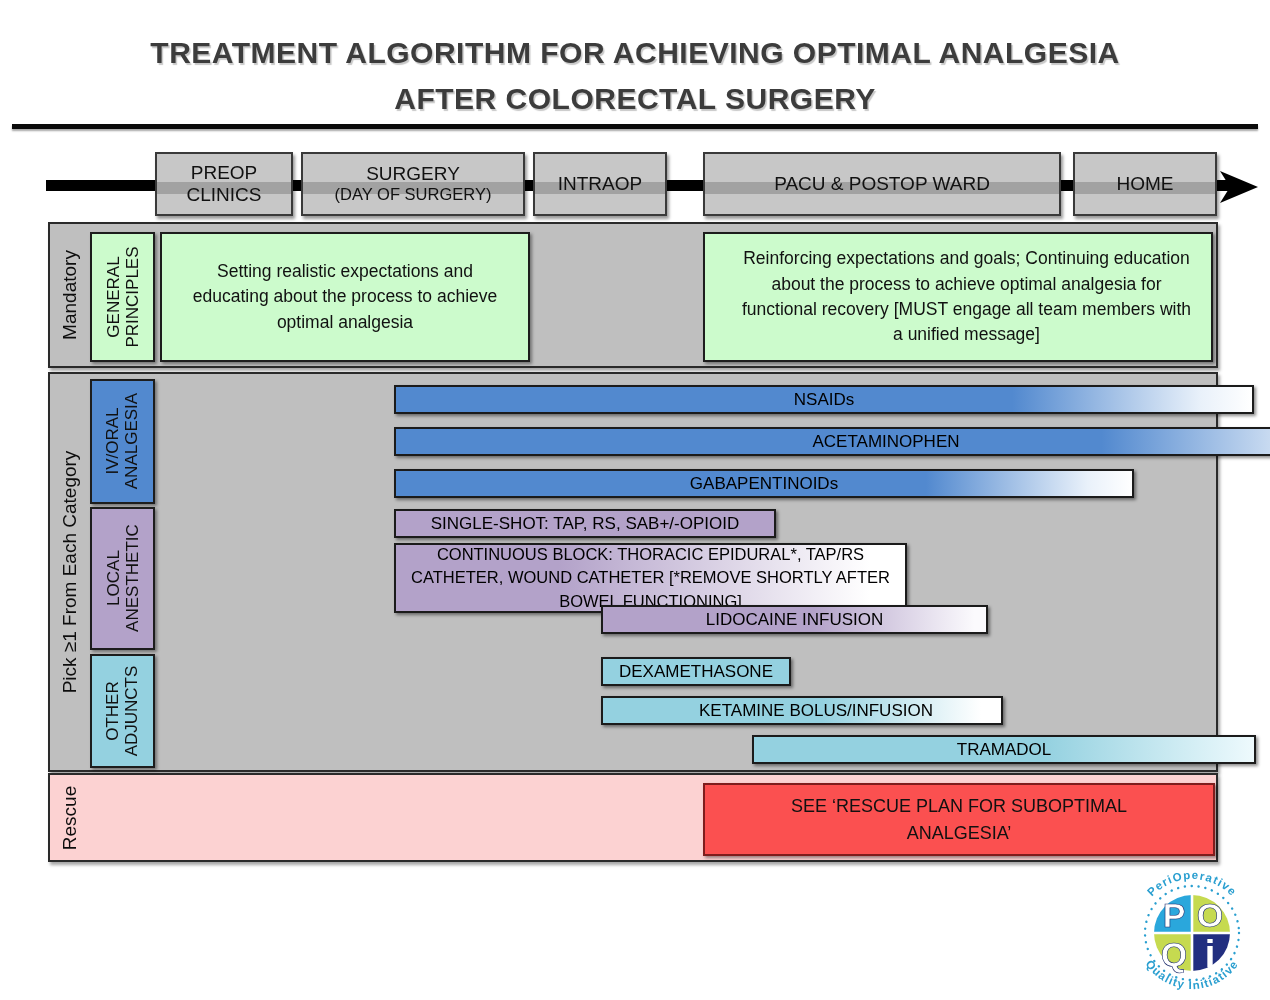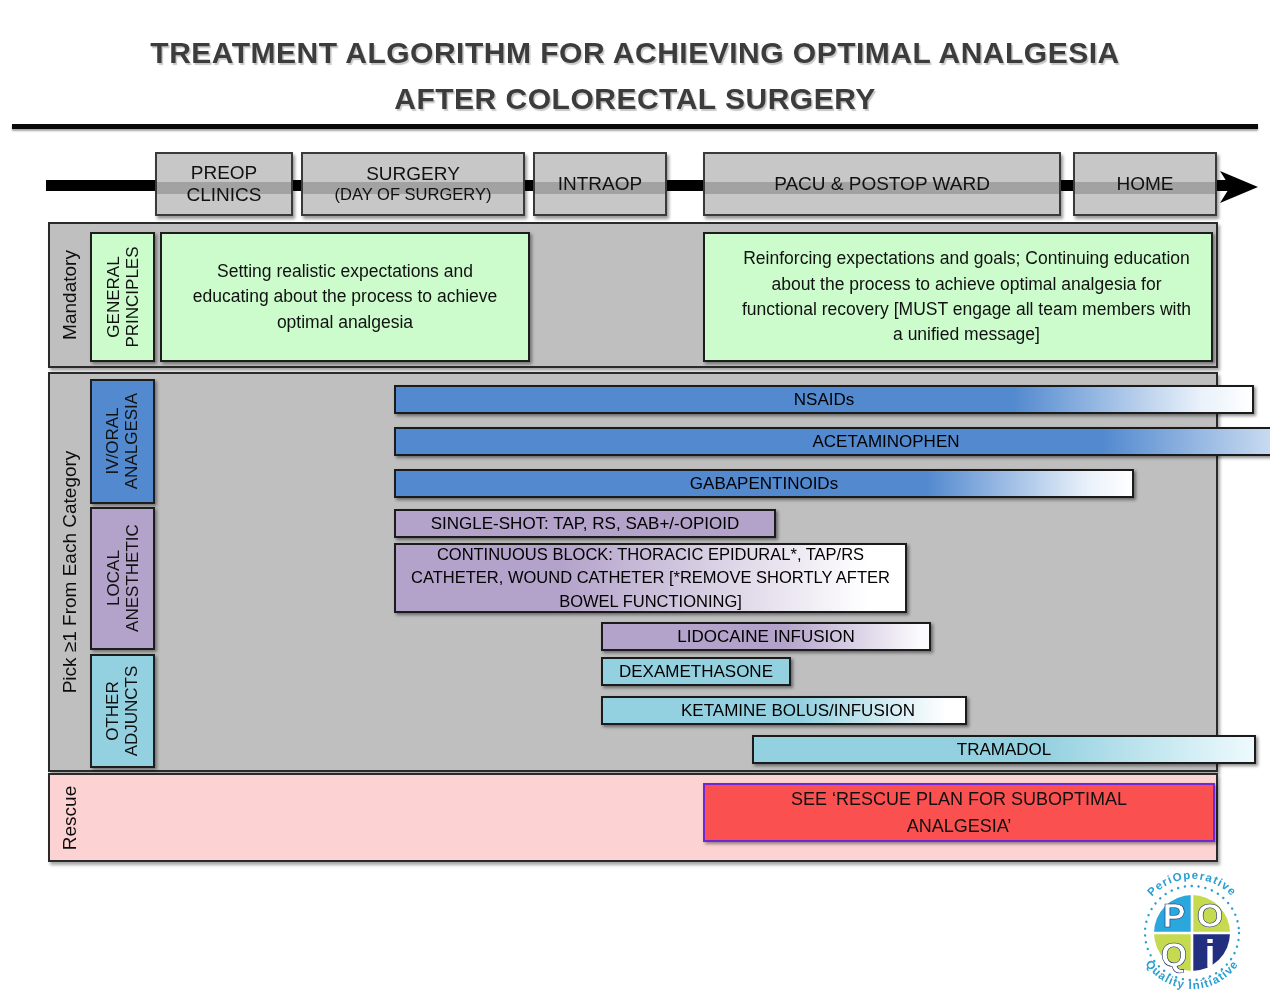--- a/index.html
+++ b/index.html
@@ -56,30 +56,30 @@
   .bar{position:absolute;height:29px;border:2px solid #1b1b1b;box-sizing:border-box;
        display:flex;align-items:center;justify-content:center;text-align:center;
        font-size:17px;color:#000;box-shadow:2px 2px 3px rgba(0,0,0,.45);margin-left:47px;}
   .blue-fade{background:linear-gradient(90deg,#5289cf 0%,#5289cf 72%,#e9f1fa 94%,#ffffff 100%);}
   .b1{left:297px;top:11px;width:860px;}
   .b2{left:297px;top:53px;width:984px;}
   .b3{left:297px;top:95px;width:740px;}
   .b4{left:297px;top:135px;width:382px;background:#b3a2c9;}
   .b5{left:297px;top:169px;width:513px;height:70px;font-size:16.5px;line-height:1.4;padding:0 6px;
       background:linear-gradient(90deg,#b3a2c9 0%,#b3a2c9 32%,#ffffff 93%);}
-  .b6{left:504px;top:248px;width:330px;
+  .b6{left:504px;top:231px;width:387px;
       background:linear-gradient(90deg,#b3a2c9 0%,#b3a2c9 55%,#fbfafd 97%);text-align:right;}
   .b7{left:504px;top:283px;width:190px;background:#94d1e0;}
-  .b8{left:504px;top:322px;width:366px;
+  .b8{left:504px;top:322px;width:402px;
       background:linear-gradient(90deg,#94d1e0 0%,#94d1e0 55%,#ffffff 95%);padding-left:28px;}
   .b9{left:655px;top:361px;width:504px;
       background:linear-gradient(90deg,#94d1e0 0%,#94d1e0 58%,#eefafd 100%);}
 
-  .rescuebox{position:absolute;left:653px;top:8px;width:512px;height:59px;background:#fb5050;
-             border:2px solid #6d28d9;box-sizing:border-box;display:flex;align-items:center;justify-content:center;
+  .rescuebox{position:absolute;left:653px;top:8px;width:512px;height:73px;background:#fb5050;
+             border:2px solid #7f1d1d;box-sizing:border-box;display:flex;align-items:center;justify-content:center;
              text-align:center;font-size:18px;line-height:1.45;padding:0 56px;box-shadow:2px 2px 3px rgba(0,0,0,.4);}
 
   
   .logo{position:absolute;left:1124px;top:872px;width:136px;height:126px;}
 </style>
 </head>
 <body>
 
 <div id="page">
 

